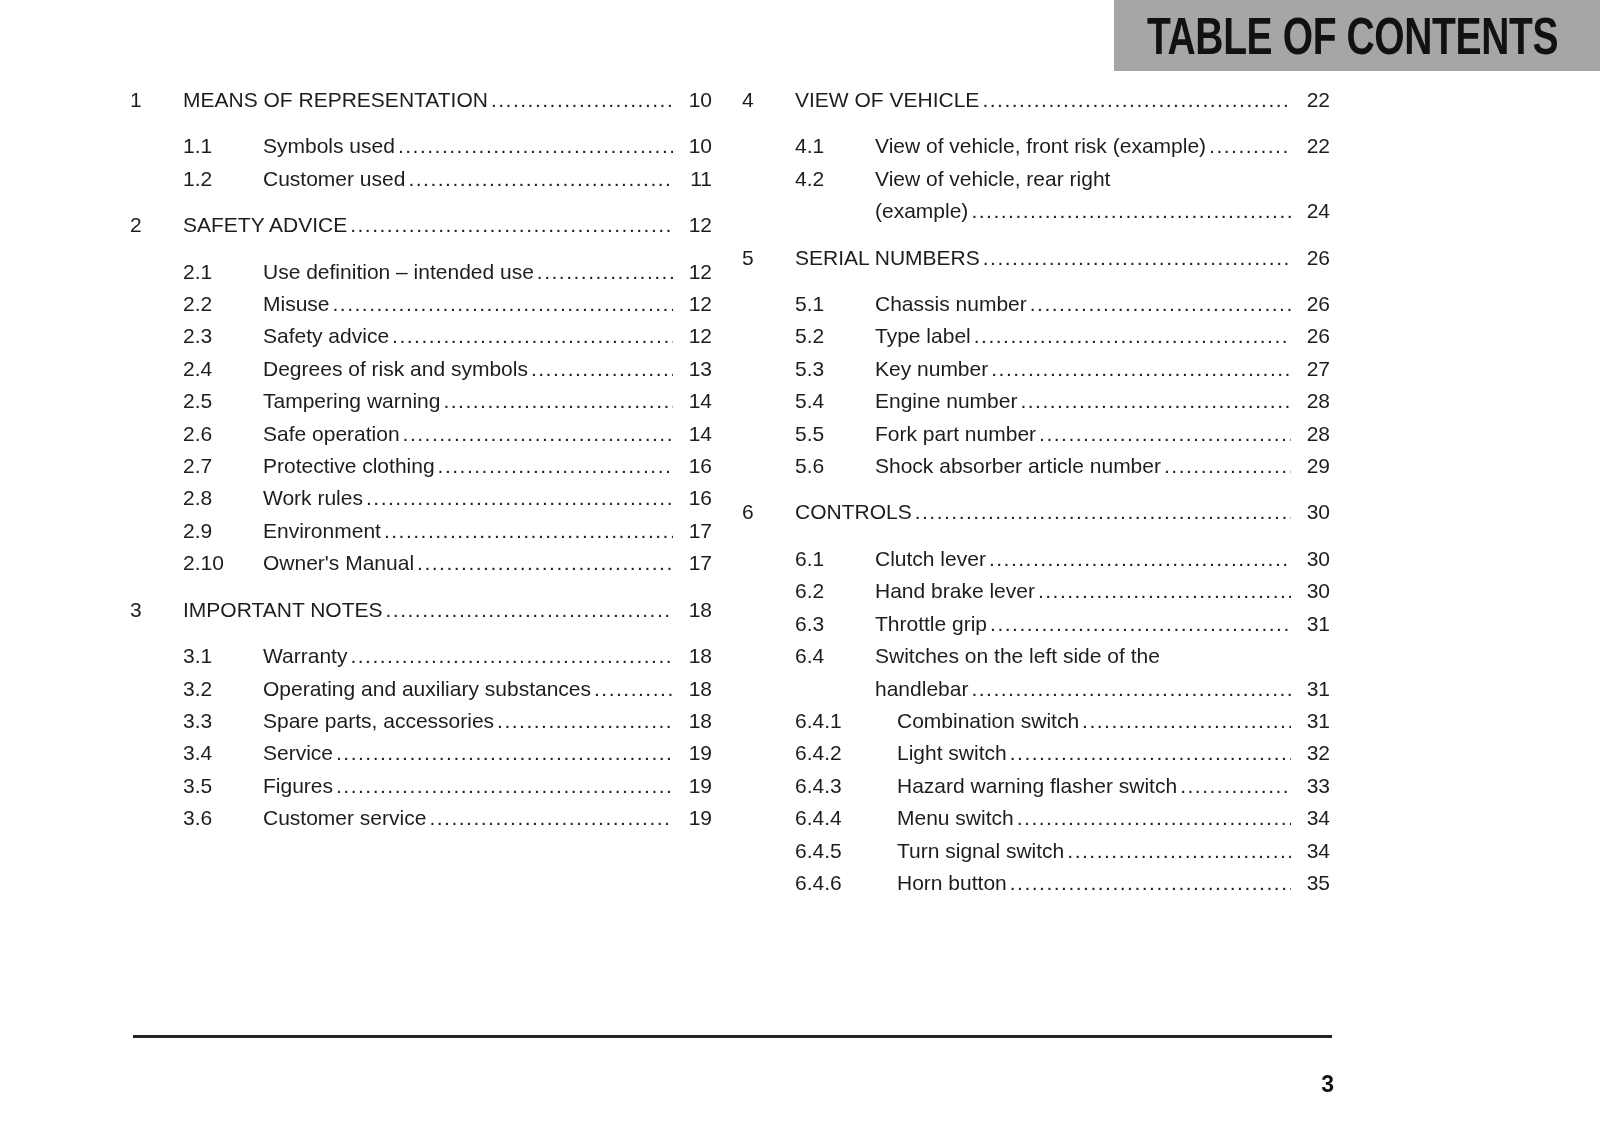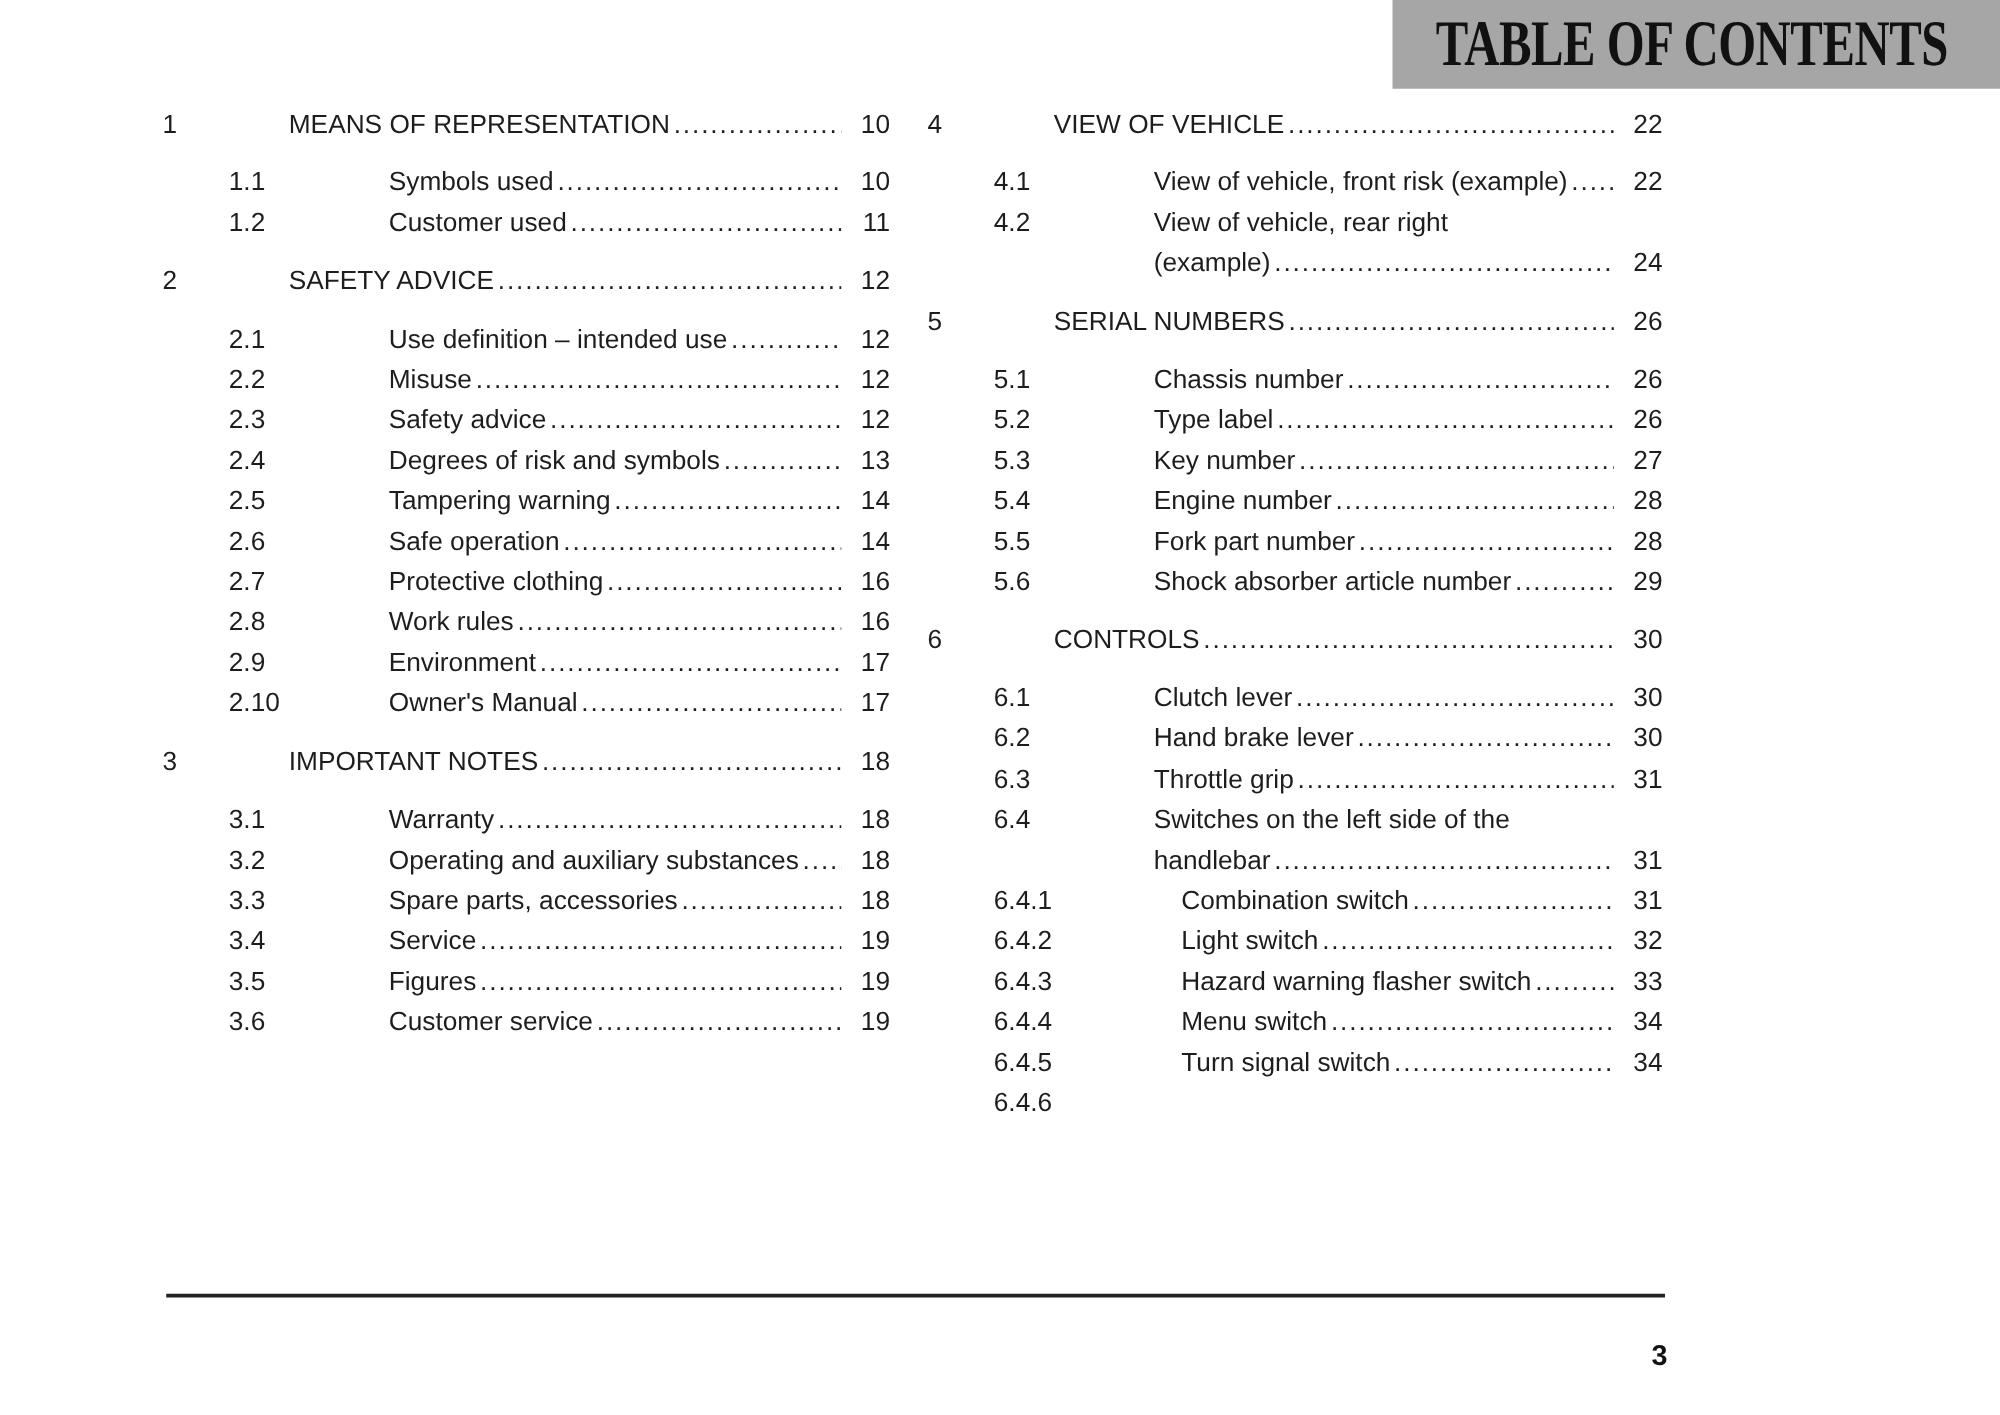--- a/index.html
+++ b/index.html
@@ -6,21 +6,21 @@
   body {
     width:1600px; height:1132px; position:relative; overflow:hidden;
     background:#ffffff; color:#1d1d1d;
     font-family:"Liberation Sans", sans-serif;
   }
 
   
   .header-band {
     position:absolute; top:0; left:1114px; right:0; height:71px;
     display:flex; align-items:center; justify-content:flex-end;
-    padding-right:42px; box-sizing:border-box;font-family:Liberation Serif, serif;
+    padding-right:42px; box-sizing:border-box;
   }
   .header-title {
     font-size:52px; font-weight:bold; white-space:nowrap;
     letter-spacing:-0.5px; color:#111111;
     transform:scaleX(0.75); transform-origin:100% 55%;
   }
 
   
   .col {
     position:absolute; top:84px; font-size:21px; line-height:32.4px;
@@ -31,21 +31,21 @@
 
   .section-header { margin:14px 0; }
   .col .section-block:first-child .section-header { margin-top:0; }
 
   .row { display:flex; align-items:baseline; }
   .row .num { flex:0 0 auto; }
   .row.l0 .num { width:53px; }
   .row.l1 { padding-left:53px;justify-content:space-between; } .row.l1 .num { width:80px; }
   .row.l2 { padding-left:53px; } .row.l2 .num { width:102px; }
 
-  .row .body { flex:1 1 auto; min-width:0;margin-left:48px; }
+  .row .body { flex:1 1 auto; min-width:0; }
   .cont-line { white-space:nowrap; }
   .line-last { display:flex; align-items:baseline; }
   .txt { flex:0 0 auto; white-space:nowrap; }
   .leader { flex:1 1 auto; overflow:hidden; white-space:nowrap; margin-left:3px; }
   .leader::after {
     content:"......................................................................................";
     letter-spacing:1.5px;
   }
   .pg { flex:0 0 auto; margin-left:13px; min-width:26px; text-align:right; }
 
@@ -487,18 +487,25 @@
         <span class="body">
           <div class="line-last">
             <span class="txt">Turn signal switch</span>
             <span class="leader"></span>
             <span class="pg">34</span>
           </div>
         </span>
       </div>
       <div class="row l2">
         <span class="num">6.4.6</span>
+        <span class="body">
+          <div class="line-last">
+            <span class="txt">Horn button</span>
+            <span class="leader"></span>
+            <span class="pg">35</span>
+          </div>
+        </span>
       </div>
     </div>
   </div>
 
 <div class="footer-rule" style="background: rgb(34, 34, 34);"></div>
 <div class="footer-page">3</div>
 
 </body></html>

